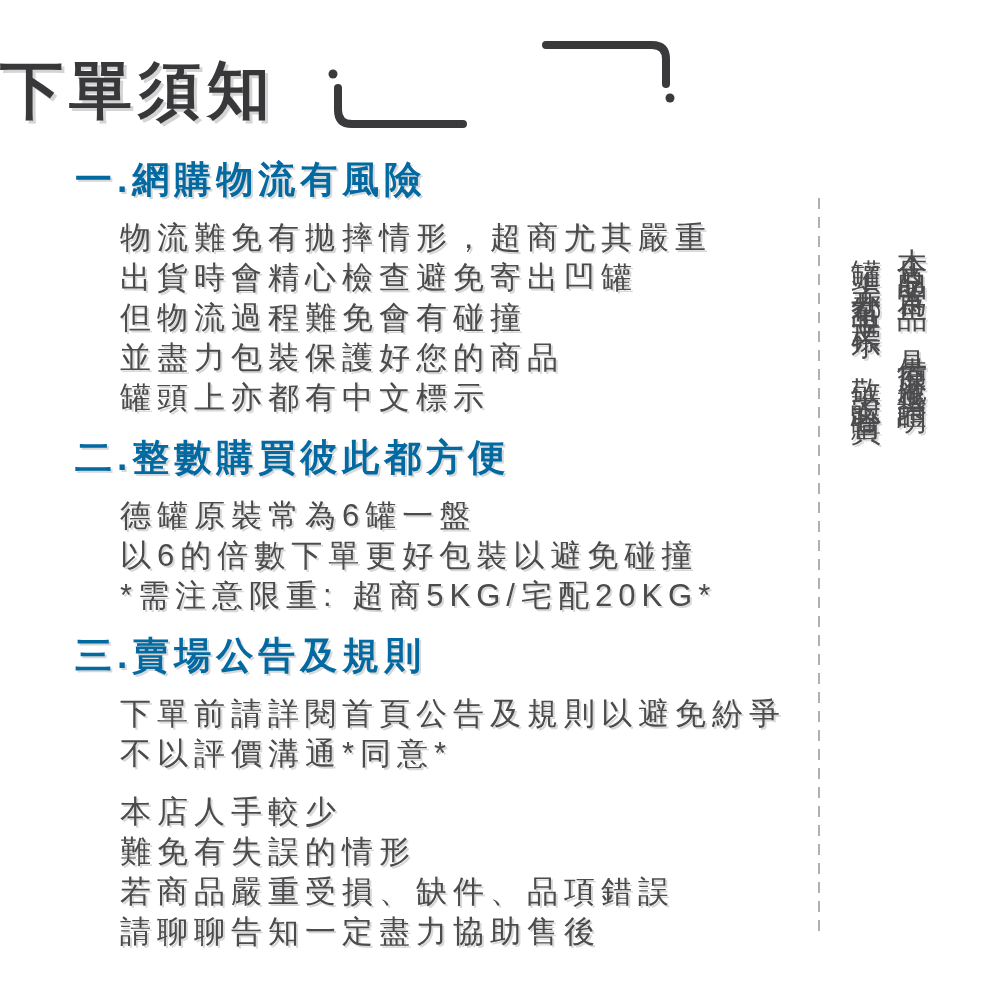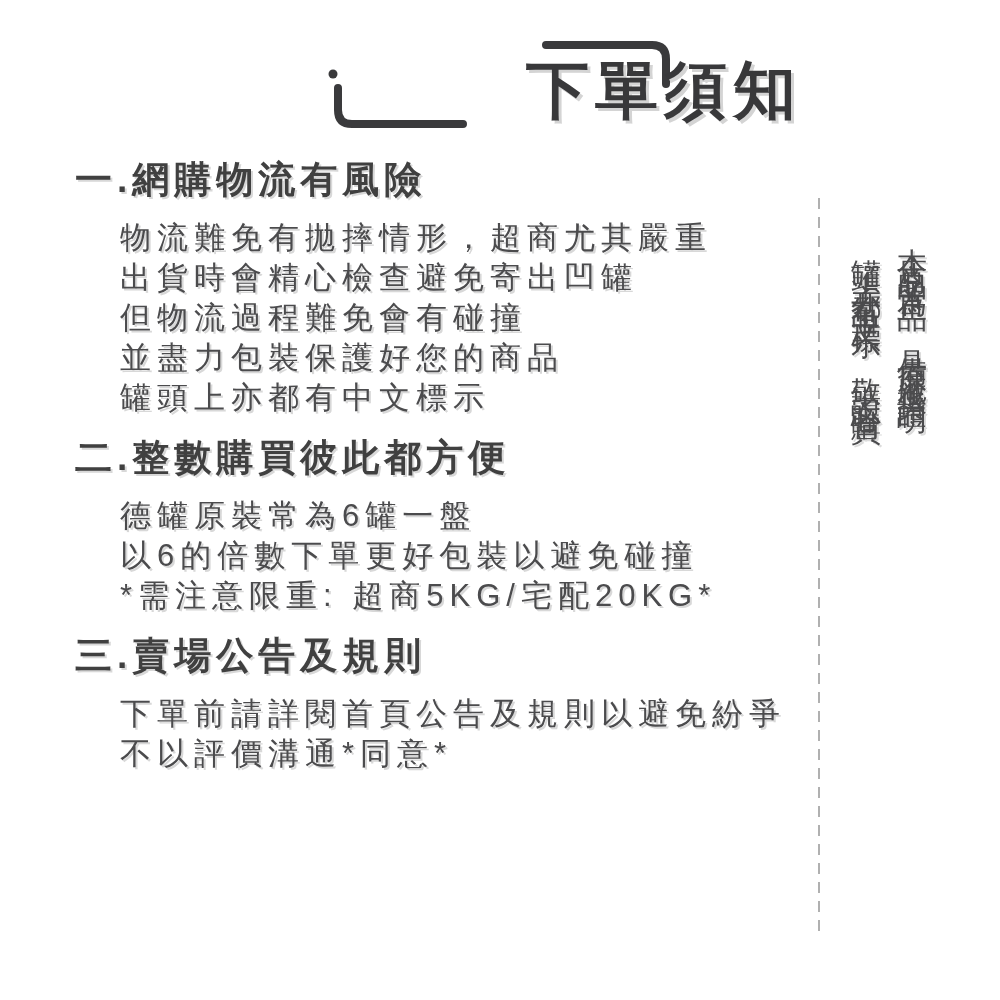--- a/index.html
+++ b/index.html
@@ -14,41 +14,41 @@
 
   
   .title-wrap {
     position: absolute;
     left: 0; top: 0; width: 1000px; height: 160px;
   }
   .bracket-svg { position: absolute; left: 0; top: 0; }
   .page-title {
     position: absolute;
     left: 0; top: 48px; width: 802px;
-    text-align: right;
+    text-align: left;
     font-size: 63px;
     font-weight: bold;
     letter-spacing: 6px;
     color: #38383a;
     text-shadow: 3px 3px 0 #d4d4d4;
     white-space: nowrap;
   }
 
   
   .content {
     position: absolute;
     left: 75px; top: 158px; width: 730px;
   }
   .section { margin-bottom: 18px; }
   .section-heading {
     font-size: 37px;
     line-height: 44px;
     font-weight: bold;
     letter-spacing: 5px;
-    color: #404040;
+    color: #0369a1;
     text-shadow: 2px 2px 0 #d8d8d8;
     white-space: nowrap;
   }
   .section-body { margin-left: 45px; margin-top: 16px; }
   .body-line {
     font-size: 31px;
     line-height: 40px;
     font-weight: 400;
     letter-spacing: 6px;
     color: #4b4b4d;
@@ -123,20 +123,26 @@
 
     <section class="section">
       <h2 class="section-heading">三.賣場公告及規則</h2>
       <div class="section-body">
         <p class="body-line">下單前請詳閱首頁公告及規則以避免紛爭</p>
         <p class="body-line">不以評價溝通*同意*</p>
       </div>
     </section>
 
     <section class="section">
+      <div class="section-body">
+        <p class="body-line">本店人手較少</p>
+        <p class="body-line">難免有失誤的情形</p>
+        <p class="body-line">若商品嚴重受損、缺件、品項錯誤</p>
+        <p class="body-line">請聊聊告知一定盡力協助售後</p>
+      </div>
     </section>
 
   </main>
 
   <div class="dashed-divider"></div>
 
   <aside class="vertical-note">
     <div class="vcol vcol-1">本店商品皆為正品，具備原廠進貨證明</div>
     <div class="vcol vcol-2">罐頭上亦都有中文標示，敬請安心購買。</div>
   </aside>

